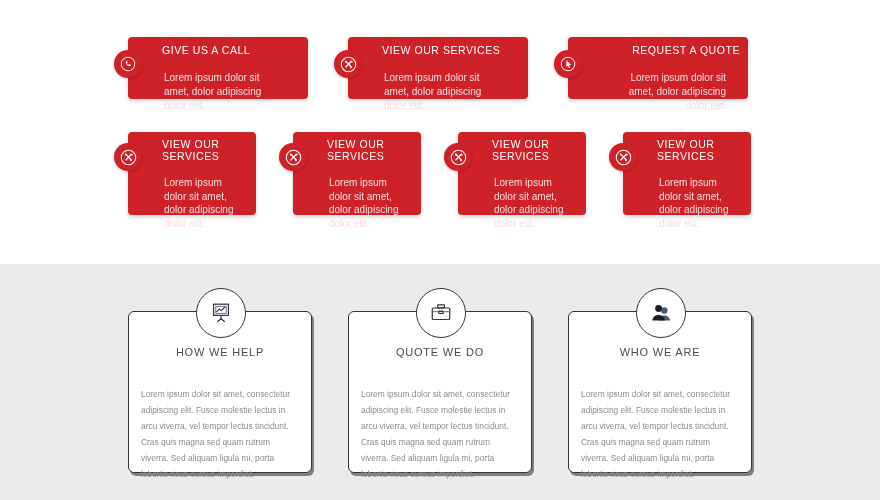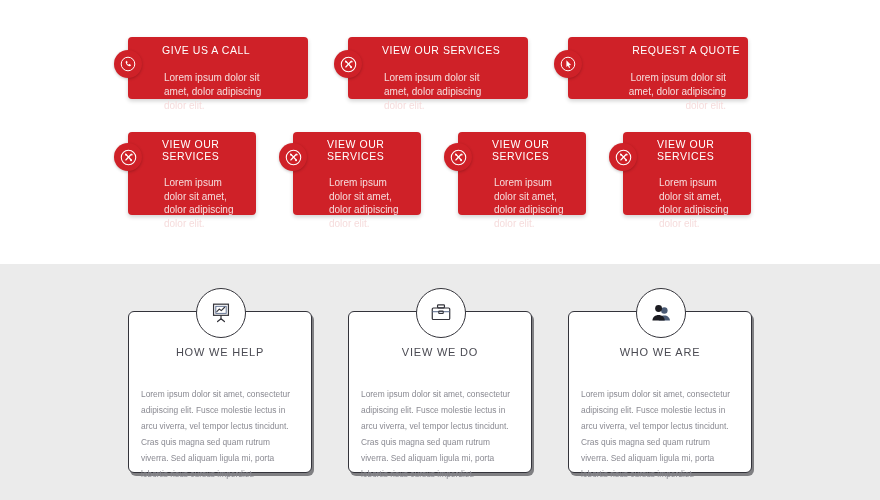--- a/index.html
+++ b/index.html
@@ -323,21 +323,21 @@
 
     <div class="feature-card f1">
       <div class="feature-icon-wrap">
         <svg width="26" height="26" viewBox="0 0 28 28">
           <rect x="10.3" y="5.2" width="7.4" height="3.2" rx="0.8" fill="none" stroke="#33333a" stroke-width="1.3"></rect>
           <rect x="4.6" y="8.6" width="18.8" height="12.4" rx="1.2" fill="none" stroke="#33333a" stroke-width="1.3"></rect>
           <path d="M4.6 12.6h18.8" stroke="#5a6b8c" stroke-width="1.1"></path>
           <rect x="11.6" y="12.0" width="4.8" height="2.6" rx="0.6" fill="none" stroke="#33333a" stroke-width="1.2"></rect>
         </svg>
       </div>
-      <div class="feature-title">VIEW WE DO</div>
+      <div class="feature-title">QUOTE WE DO</div>
       <div class="feature-text">Lorem ipsum dolor sit amet, consectetur adipiscing elit. Fusce molestie lectus in arcu viverra, vel tempor lectus tincidunt. Cras quis magna sed quam rutrum viverra. Sed aliquam ligula mi, porta lobortis risus cursus imperdiet.</div>
     </div>
 
     <div class="feature-card f2">
       <div class="feature-icon-wrap">
         <svg width="26" height="26" viewBox="0 0 28 28">
           <circle cx="17.6" cy="11.2" r="3.5" fill="#4a5a74"></circle>
           <path d="M11.6 22.2c0-3.4 2.7-5.6 6-5.6s6 2.2 6 5.6z" fill="#4a5a74"></path>
           <circle cx="11.4" cy="9.2" r="3.7" fill="#1c1c22"></circle>
           <path d="M4.8 22.2c0-3.7 3-6.0 6.6-6.0s6.6 2.3 6.6 6.0z" fill="#1c1c22"></path>

